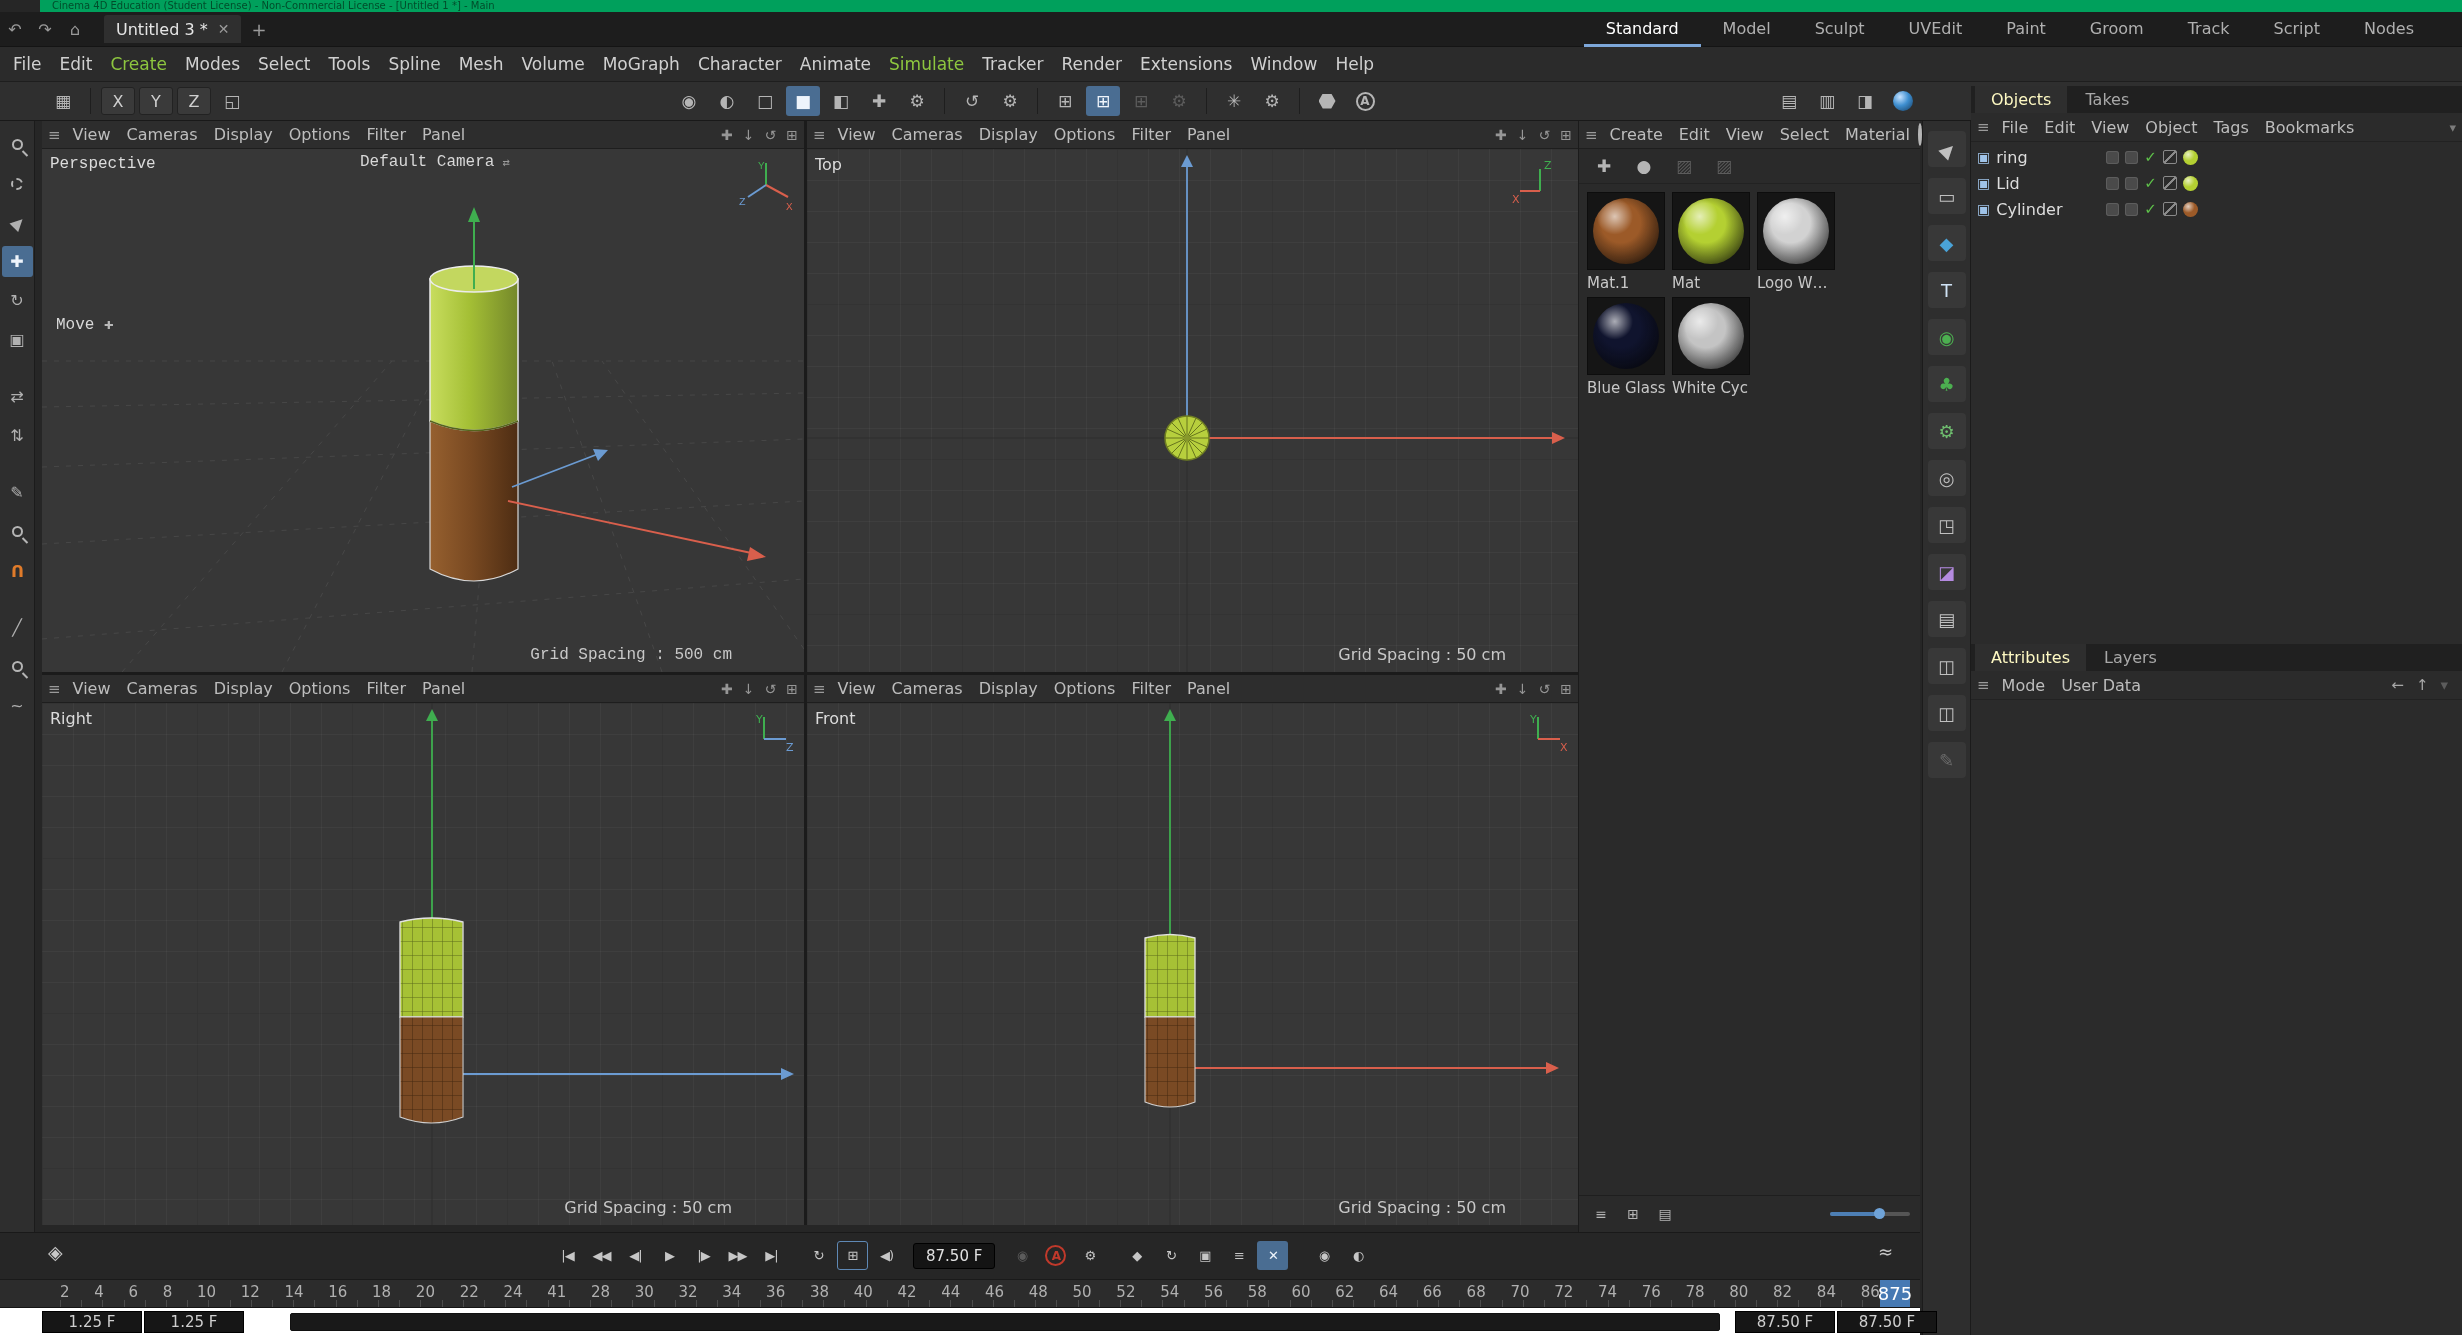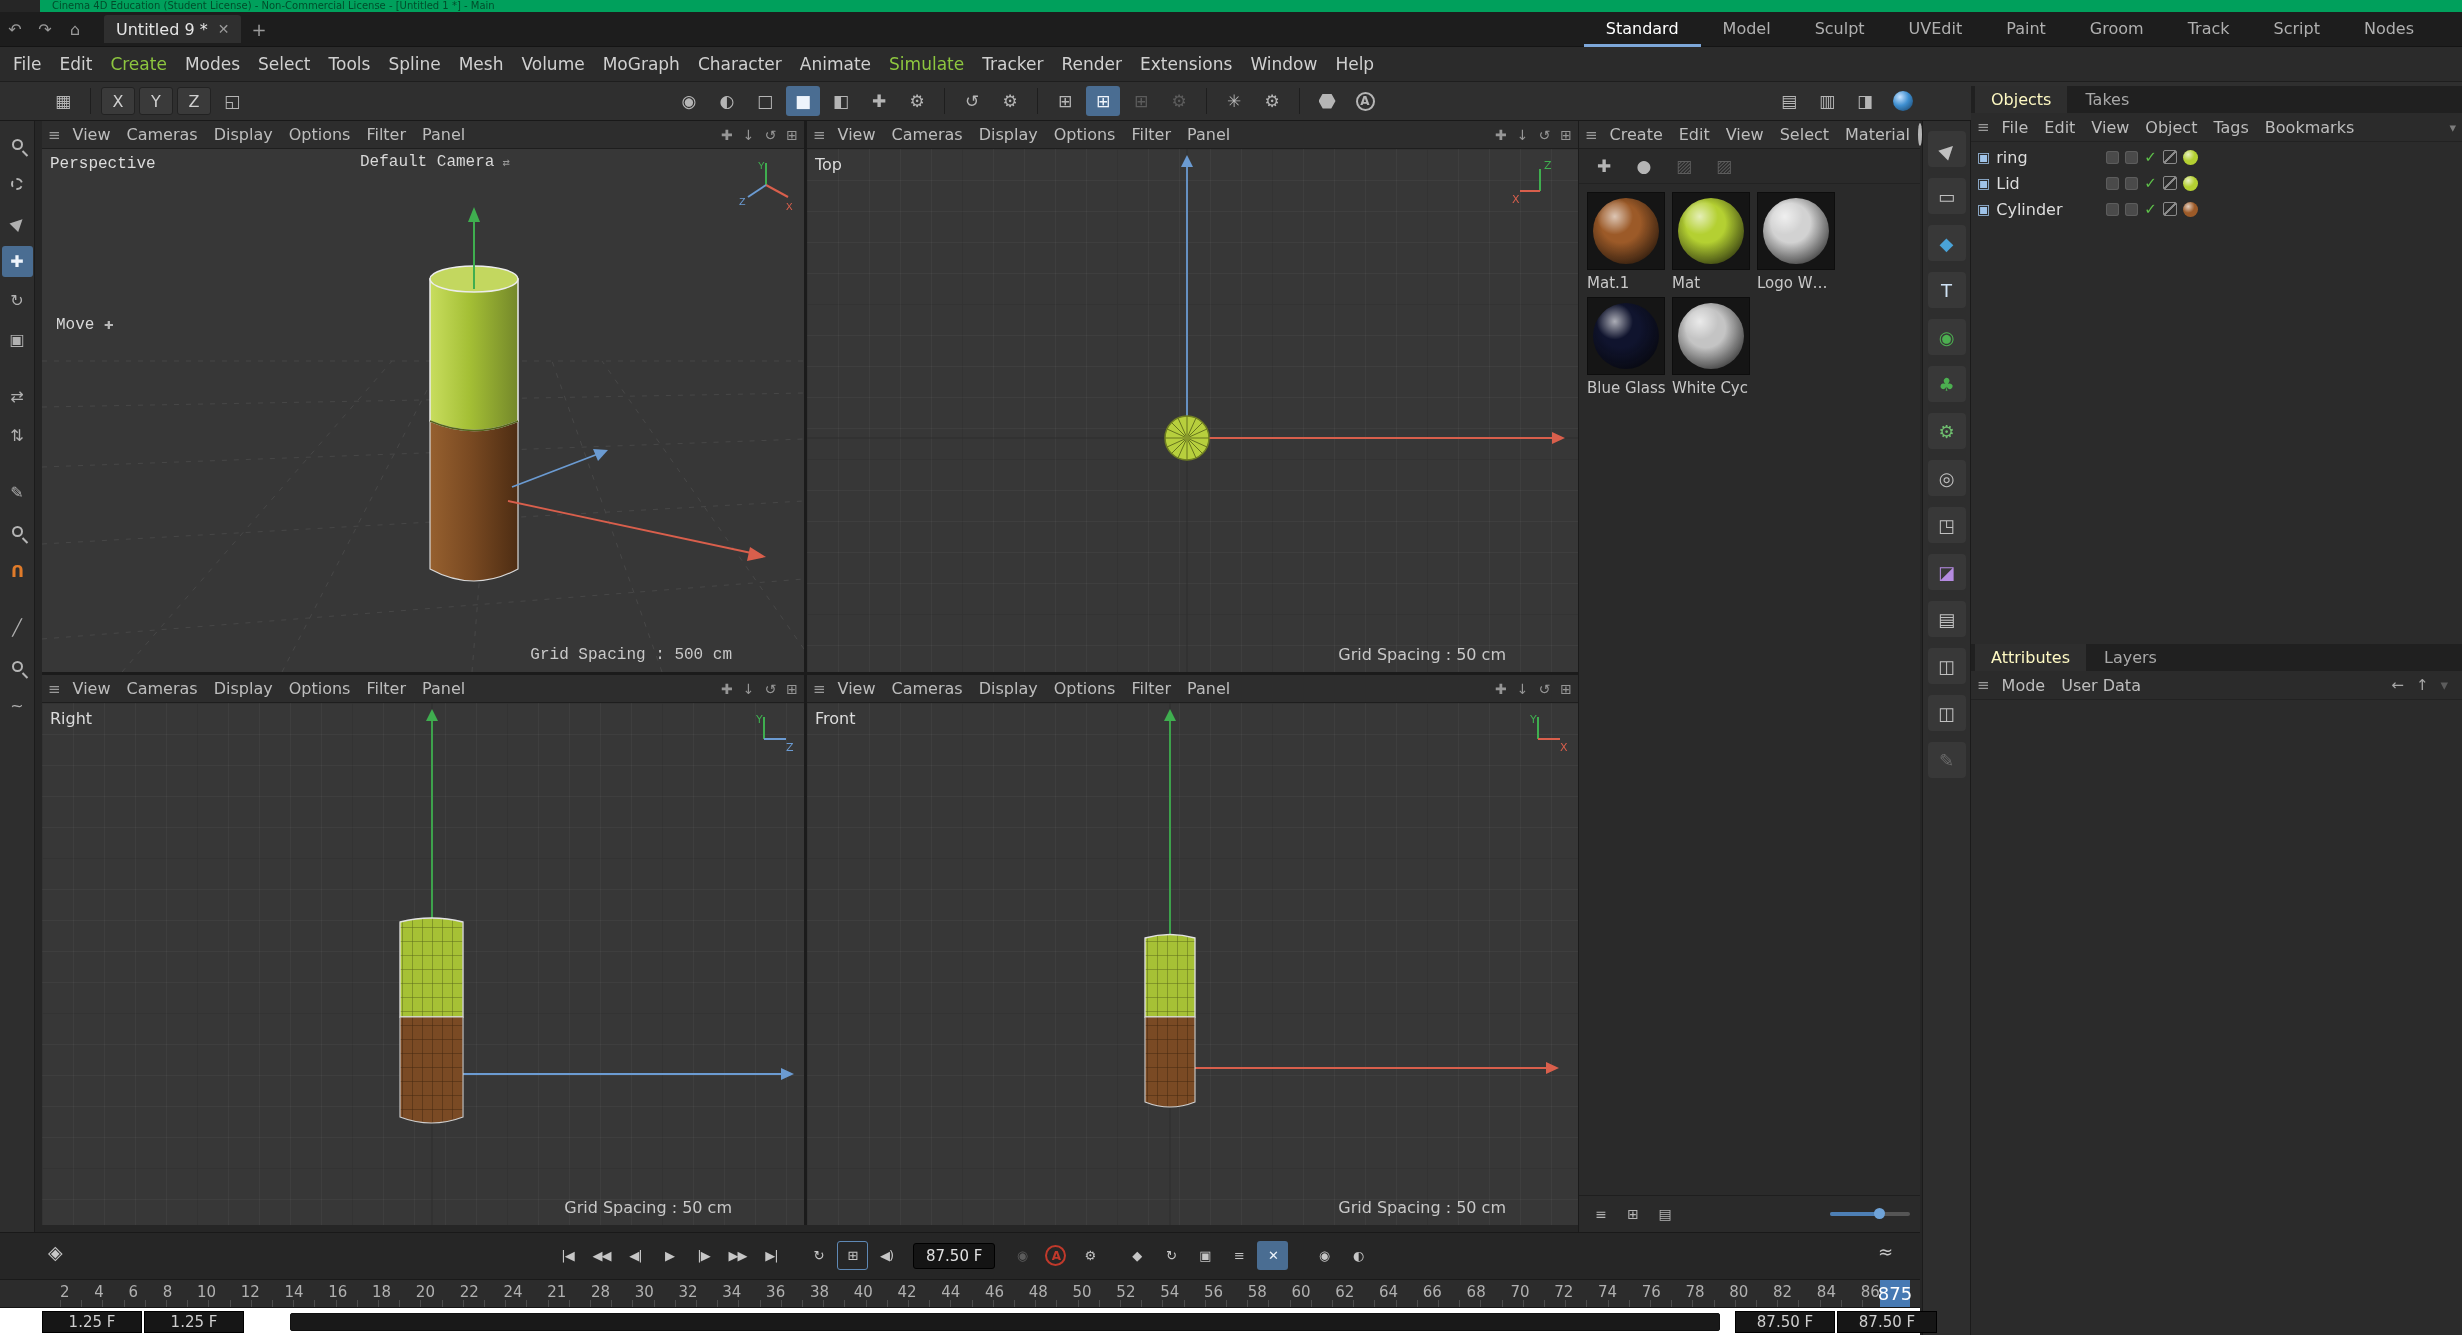--- a/index.html
+++ b/index.html
@@ -173,21 +173,21 @@
 
 <div id="app">
 
   <div id="titlebar">Cinema 4D Education (Student License) - Non-Commercial License - [Untitled 1 *] - Main</div>
 
   <div id="tabbar">
     <span class="nav-ico">↶</span>
     <span class="nav-ico">↷</span>
     <span class="nav-ico">⌂</span>
     <div id="doc-tab">
-      <span>Untitled 9 *</span>
+      <span>Untitled 3 *</span>
       <span class="close">✕</span>
     </div>
     <span id="tab-plus">+</span>
     <div id="layout-tabs">
         <span class="layout-tab active">Standard</span>
         <span class="layout-tab">Model</span>
         <span class="layout-tab">Sculpt</span>
         <span class="layout-tab">UVEdit</span>
         <span class="layout-tab">Paint</span>
         <span class="layout-tab">Groom</span>
@@ -718,21 +718,21 @@
         <span class="ruler-num">6</span>
         <span class="ruler-num">8</span>
         <span class="ruler-num">10</span>
         <span class="ruler-num">12</span>
         <span class="ruler-num">14</span>
         <span class="ruler-num">16</span>
         <span class="ruler-num">18</span>
         <span class="ruler-num">20</span>
         <span class="ruler-num">22</span>
         <span class="ruler-num">24</span>
-        <span class="ruler-num">21</span>
+        <span class="ruler-num">41</span>
         <span class="ruler-num">28</span>
         <span class="ruler-num">30</span>
         <span class="ruler-num">32</span>
         <span class="ruler-num">34</span>
         <span class="ruler-num">36</span>
         <span class="ruler-num">38</span>
         <span class="ruler-num">40</span>
         <span class="ruler-num">42</span>
         <span class="ruler-num">44</span>
         <span class="ruler-num">46</span>

